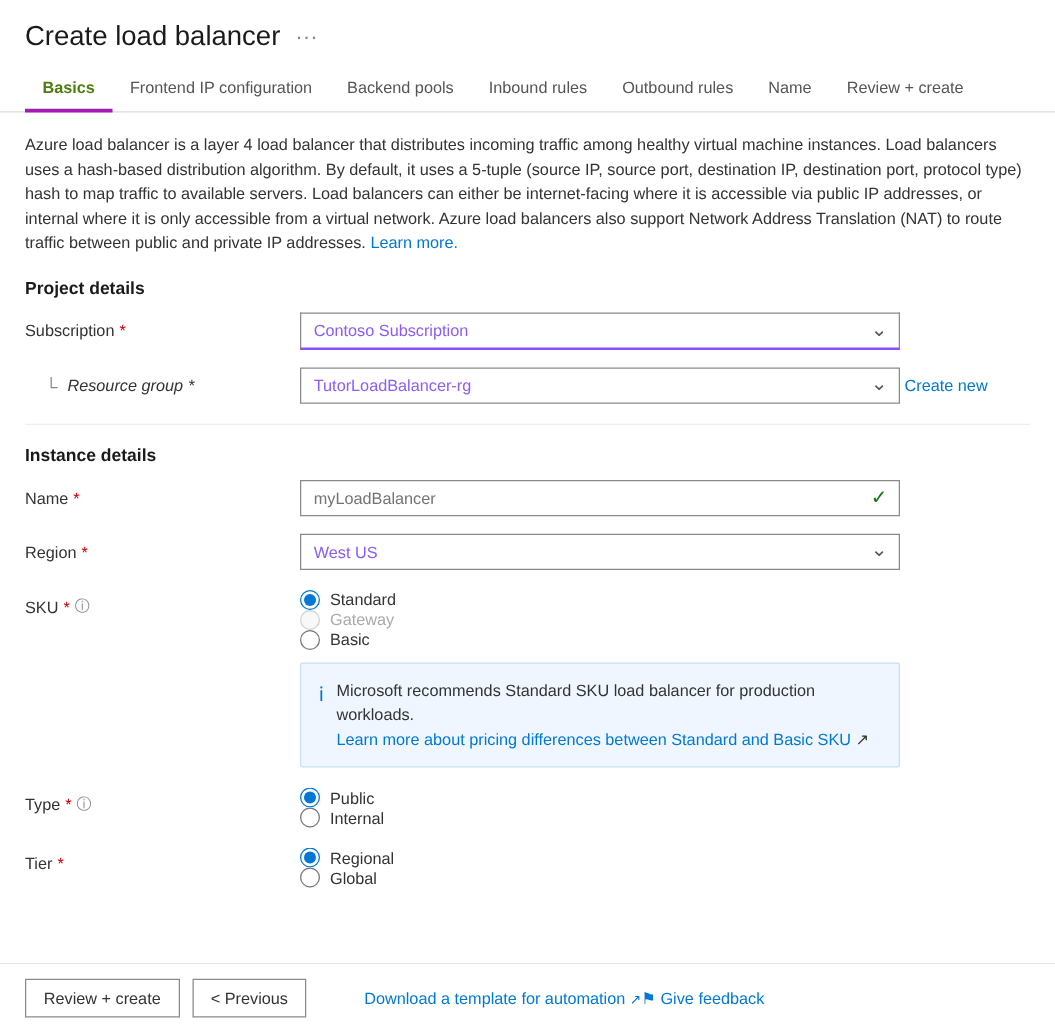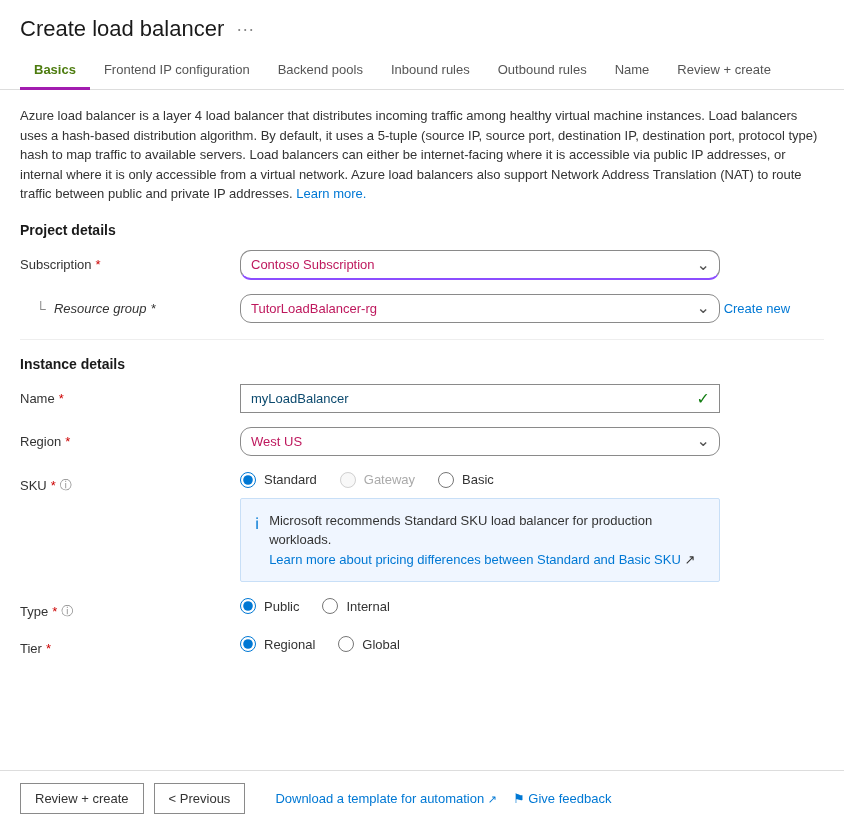--- a/index.html
+++ b/index.html
@@ -19,50 +19,50 @@
     .description a { color: #0078d4; text-decoration: none; }
 
     .section-title { font-size: 14px; font-weight: 600; color: #1a1a1a; margin-bottom: 12px; margin-top: 8px; }
 
     .form-row { display: flex; align-items: flex-start; margin-bottom: 14px; }
     .form-label { width: 220px; min-width: 220px; font-size: 13px; color: #333; padding-top: 7px; display: flex; align-items: center; gap: 4px; }
     .form-label .required { color: #c00; font-size: 13px; }
     .form-label .info-icon { color: #888; font-size: 12px; cursor: pointer; }
     .form-control-area { flex: 1; }
 
-    .select-box { width: 504px; max-width: 100%; border: 1px solid #8a8a8a; padding: 6px 32px 6px 10px; font-size: 13px; color: #be185d; background: #fff; appearance: none; -webkit-appearance: none; cursor: pointer; position: relative; border-radius: 11px; }
+    .select-box { width: 504px; max-width: 100%; border: 1px solid #8a8a8a; padding: 6px 32px 6px 10px; font-size: 13px; color: #8b5cf6; background: #fff; appearance: none; -webkit-appearance: none; cursor: pointer; position: relative; border-radius: 0; }
     .select-wrapper { position: relative; display: inline-block; width: 480px; }
     .select-wrapper::after { content: '⌄'; position: absolute; right: 10px; top: 50%; transform: translateY(-55%); pointer-events: none; color: #555; font-size: 16px; }
     .select-box.active-border { border-bottom: 2px solid #8c4dff; }
 
     .create-new-link { color: #0078d4; font-size: 13px; text-decoration: none; display: inline-block; margin-top: 4px; }
 
     .resource-row { display: flex; align-items: flex-start; margin-bottom: 14px; }
     .resource-label-indent { padding-left: 16px; width: 220px; min-width: 220px; font-size: 13px; color: #333; padding-top: 7px; display: flex; align-items: center; gap: 4px; font-style: italic; }
     .resource-label-indent::before { content: '└'; color: #888; margin-right: 4px; font-size: 14px; }
 
     .name-input-wrapper { position: relative; display: inline-block; width: 480px; }
-    .name-input { width: 480px; border: 1px solid #8a8a8a; padding: 6px 32px 6px 10px; font-size: 13px; color: #0c4a6e; background: #fff; }
+    .name-input { width: 480px; border: 1px solid #8a8a8a; padding: 6px 32px 6px 10px; font-size: 13px; color: #737373; background: #fff; }
     .name-input-check { position: absolute; right: 10px; top: 50%; transform: translateY(-50%); color: #107c10; font-size: 16px; }
 
-    .radio-group { display: flex; flex-direction: row; gap: 23px; margin-top: 2px; }
+    .radio-group { display: flex; flex-direction: column; gap: 0; margin-top: 2px; }
     .radio-item { display: flex; align-items: center; gap: 8px; font-size: 13px; color: #333; }
     .radio-item.disabled { color: #aaa; }
     .radio-input { width: 16px; height: 16px; accent-color: #0078d4; }
 
     .info-box { background: #f0f6ff; border: 1px solid #c8dff7; border-radius: 2px; padding: 12px 14px; margin-top: 10px; width: 480px; display: flex; gap: 10px; }
     .info-box-icon { color: #0078d4; font-size: 16px; flex-shrink: 0; margin-top: 1px; }
     .info-box-text { font-size: 13px; color: #333; line-height: 1.5; }
     .info-box-text a { color: #0078d4; text-decoration: none; }
 
     .footer-bar { position: fixed; bottom: 0; left: 0; width: 844px; background: #fff; border-top: 1px solid #ddd; padding: 12px 20px; display: flex; align-items: center; gap: 10px; }
     .btn-review { background: #fff; border: 1px solid #8a8a8a; color: #333; padding: 7px 14px; font-size: 13px; cursor: pointer; }
     .btn-previous { background: #fff; border: 1px solid #8a8a8a; color: #333; padding: 7px 14px; font-size: 13px; cursor: pointer; }
     .btn-next { background: #0078d4; border: 1px solid #0078d4; color: #fff; padding: 7px 18px; font-size: 13px; cursor: pointer; font-weight: 500; }
-    .footer-links { margin-left: 20px; display: flex; gap: 16px; align-items: flex-start; }
+    .footer-links { margin-left: 36px; display: flex; gap: 0; align-items: flex-start; }
     .footer-link { color: #0078d4; font-size: 13px; text-decoration: none; }
     .footer-link-icon { font-size: 11px; }
 
     .divider-line { border: none; border-top: 1px solid #eee; margin: 16px 0; }
   </style>
 </head>
 <body>
 
 <div class="page-header">
   <h1 class="page-title">Create load balancer</h1>

